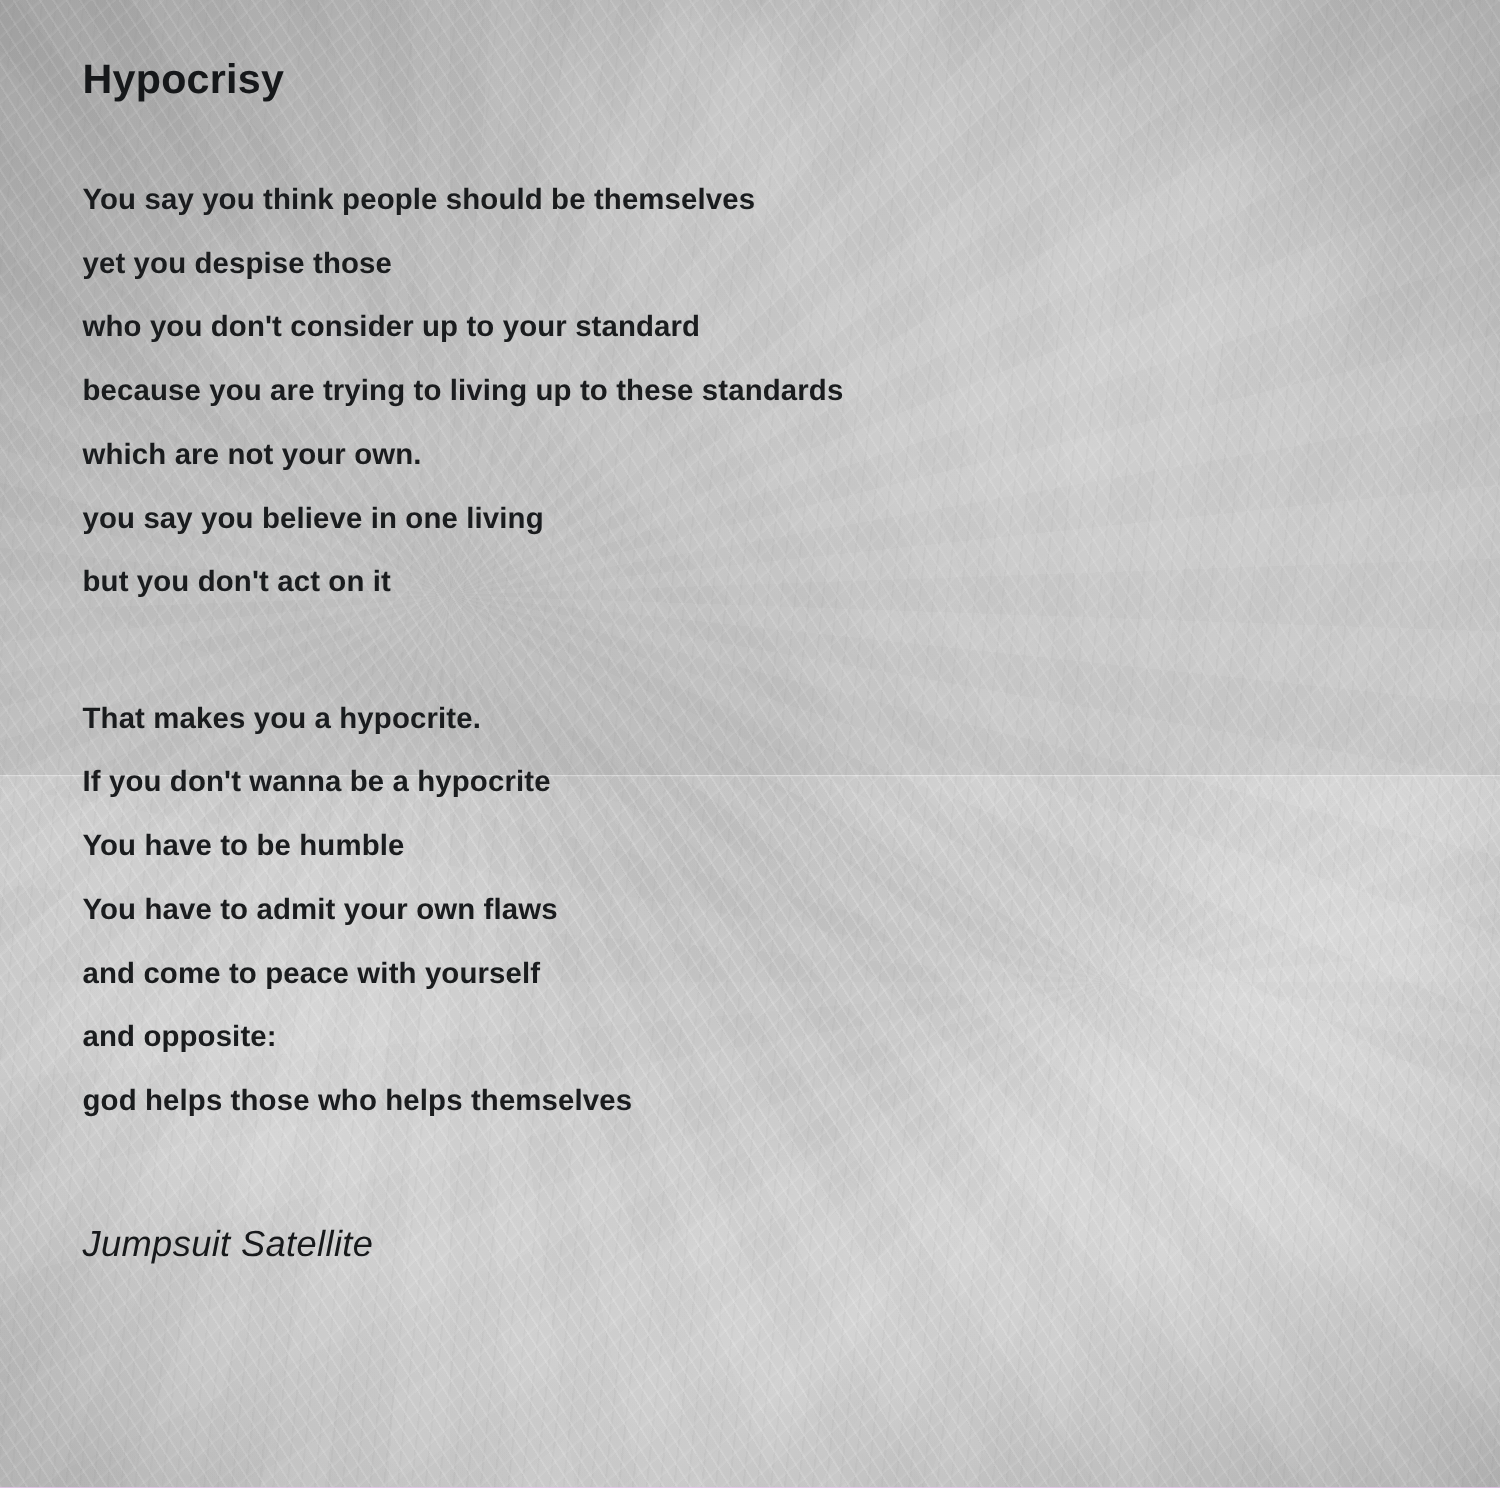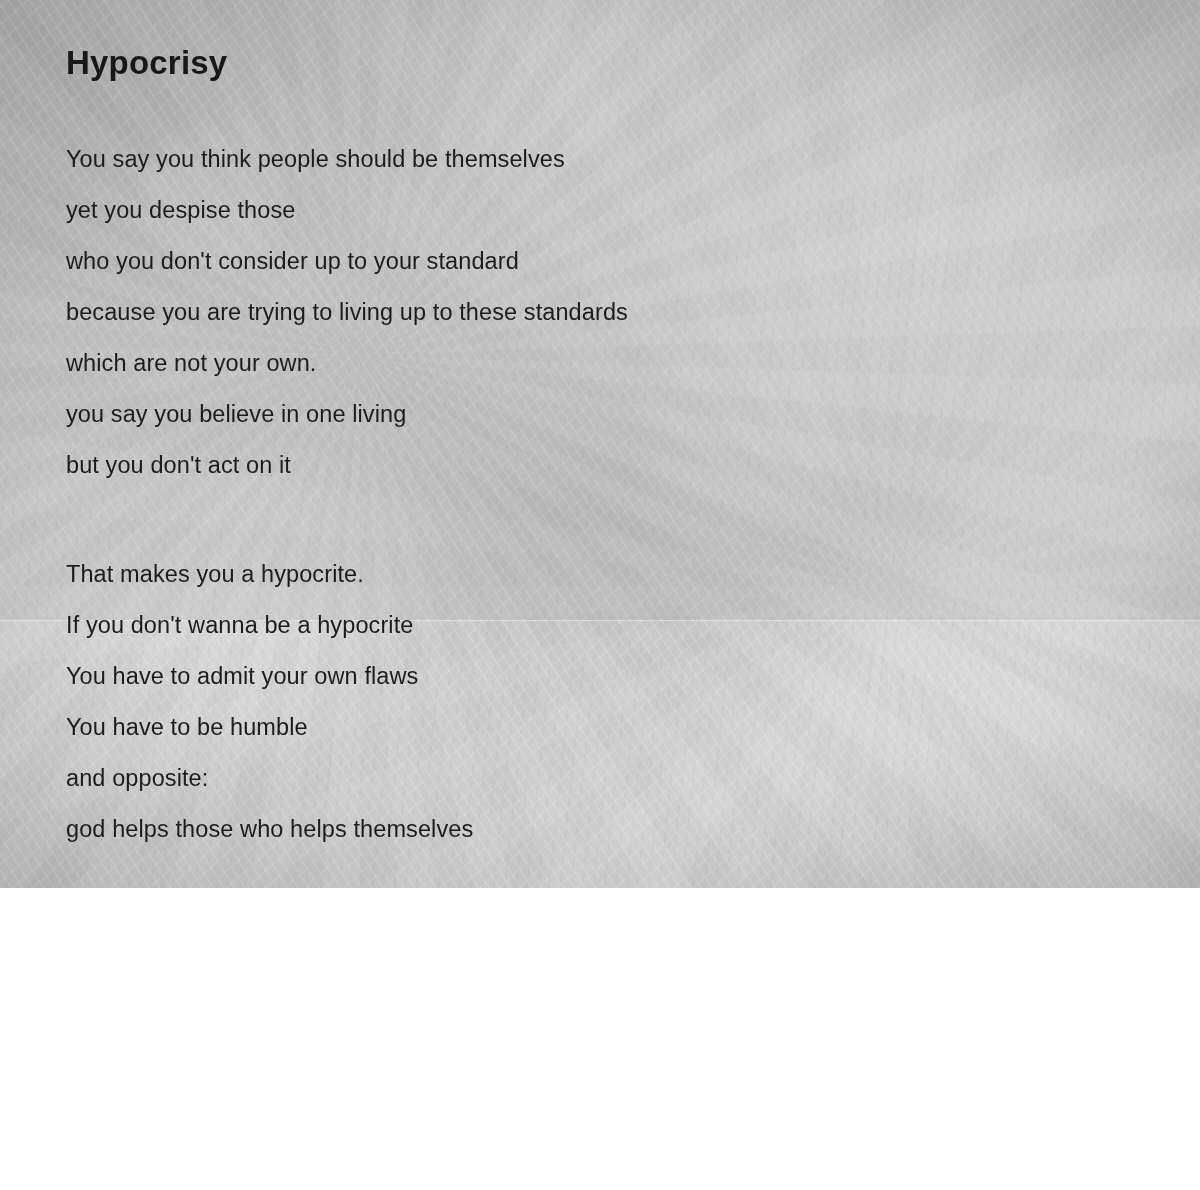--- a/index.html
+++ b/index.html
@@ -9,21 +9,21 @@
   body {
     width: 1200px;
     height: 1190px;
     overflow: hidden;
     font-family: "Liberation Sans", sans-serif;
   }
 
   #poem-card {
     position: relative;
     width: 1200px;
-    height: 888px;
+    height: 1190px;
     box-sizing: border-box;
     background-color: #f0abfc;
     overflow: hidden;
   }
 
   
   .bg-layer {
     position: absolute;
     inset: 0;
     pointer-events: none;
@@ -93,21 +93,21 @@
 
   .stanza {
     margin: 0 0 0 0;
   }
   .stanza-gap {
     height: 58px;
   }
 
   .poem-line {
     font-size: 23.5px;
-    font-weight: normal;
+    font-weight: bold;
     color: #1a1c1e;
     line-height: 51px;
     white-space: pre;
     letter-spacing: 0.1px;
   }
 
   .author {
     margin-top: 74px;
     font-size: 29px;
     font-style: italic;
@@ -138,20 +138,22 @@
       <div class="poem-line">which are not your own.</div>
       <div class="poem-line">you say you believe in one living</div>
       <div class="poem-line">but you don't act on it</div>
     </div>
 
     <div class="stanza-gap"></div>
 
     <div class="stanza">
       <div class="poem-line">That makes you a hypocrite.</div>
       <div class="poem-line">If you don't wanna be a hypocrite</div>
+      <div class="poem-line">You have to be humble</div>
       <div class="poem-line">You have to admit your own flaws</div>
-      <div class="poem-line">You have to be humble</div>
+      <div class="poem-line">and come to peace with yourself</div>
       <div class="poem-line">and opposite:</div>
       <div class="poem-line">god helps those who helps themselves</div>
     </div>
 
+    <div class="author">Jumpsuit Satellite</div>
   </div>
 </div>
 
 </body></html>

